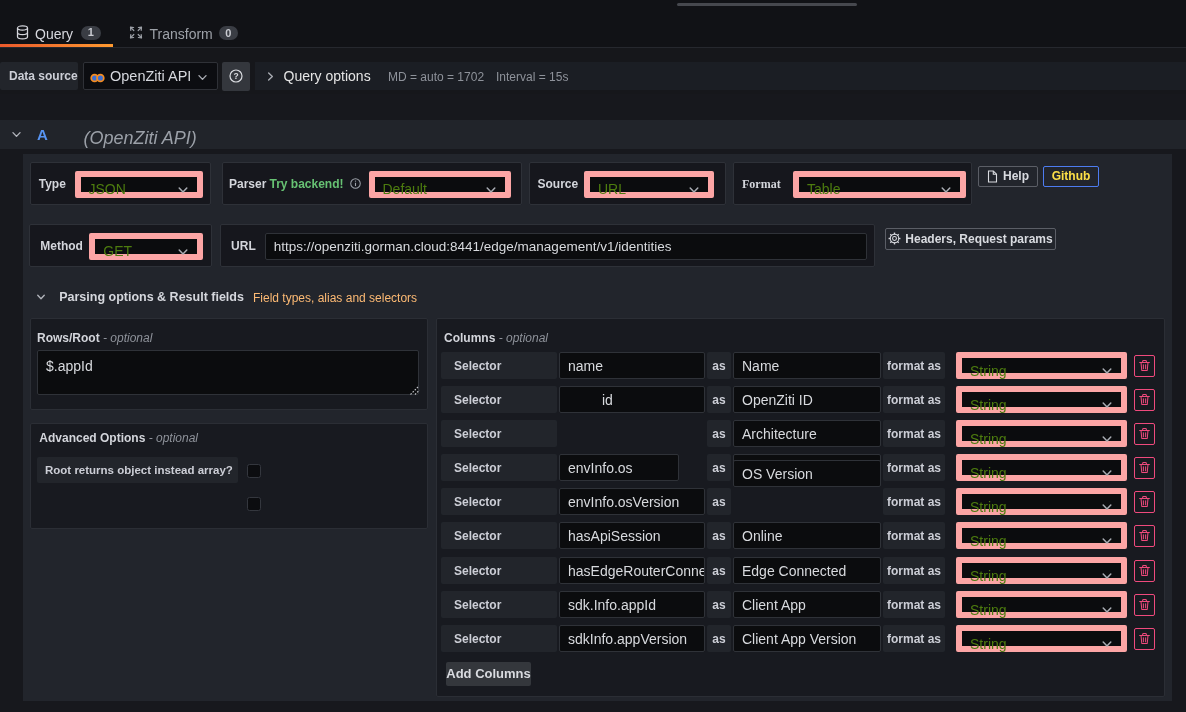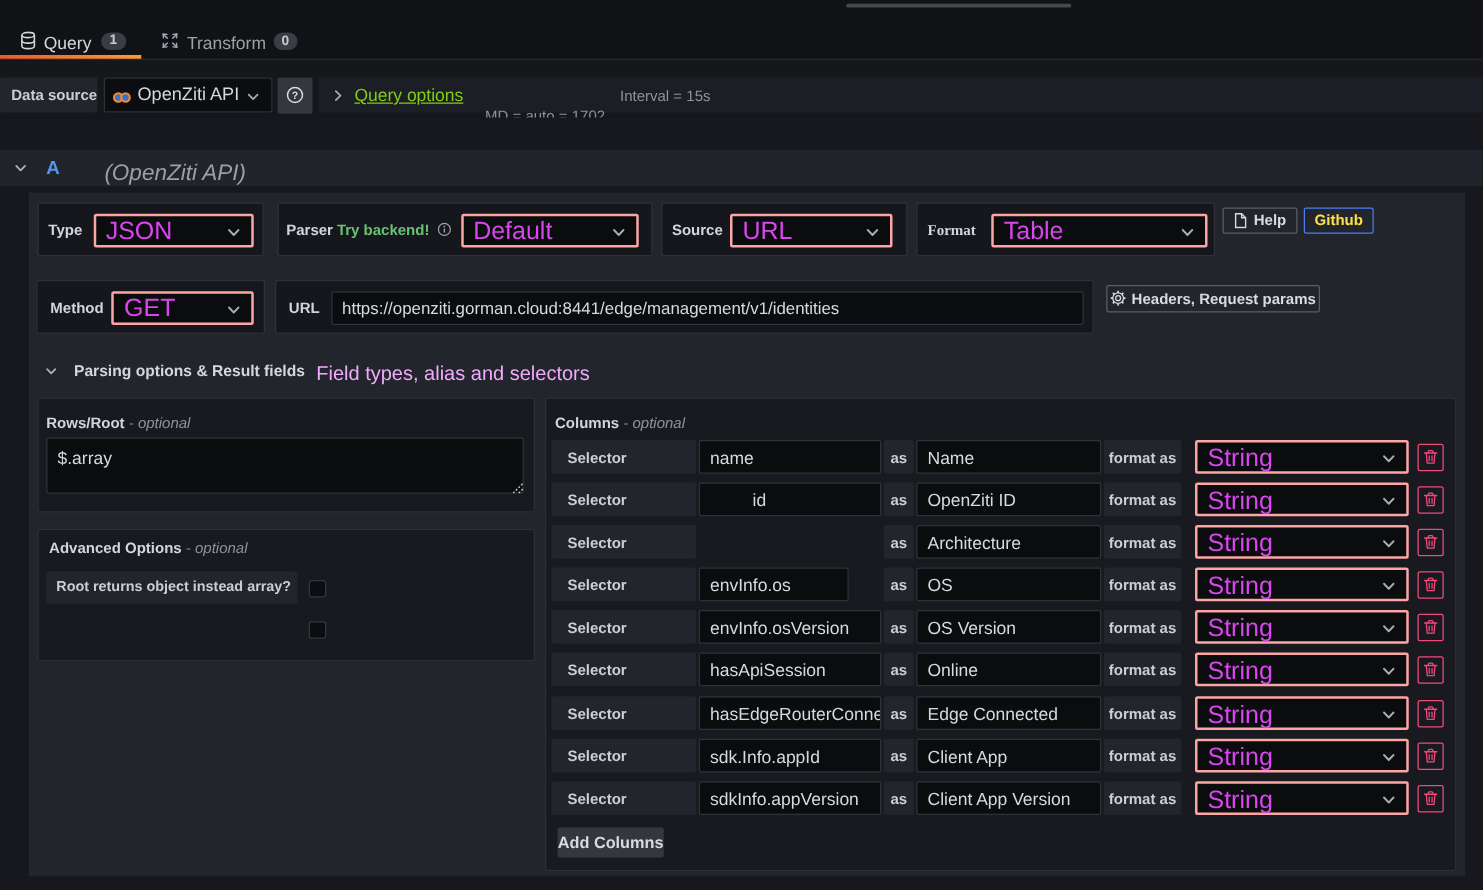--- a/index.html
+++ b/index.html
@@ -1,20 +1,20 @@
 <!DOCTYPE html>
 <html><head><meta charset="utf-8">
 <style>
 * { margin:0; padding:0; box-sizing:border-box; }
 html,body { width:1186px; height:712px; background:#111217; font-family:"Liberation Sans",sans-serif; overflow:hidden; }
 #root { position:relative; width:1186px; height:712px; }
 .abs { position:absolute; }
 .lab { position:absolute; background:#22252b; border-radius:2px; color:#ccced6; font-size:12px; font-weight:bold; display:flex; align-items:center; white-space:nowrap; }
 .inp { position:absolute; background:#0b0c0e; border:1px solid #2f3238; border-radius:2px; color:#d8dade; font-size:14px; padding-left:8px; white-space:nowrap; overflow:hidden; }
-.sel { position:absolute; background:#0b0c0e; border:2px solid #fca5a5; border-radius:2px; color:#d946ef; font-size:20px; padding-left:8px; white-space:nowrap; }
+.sel { position:absolute; background:#0b0c0e; border:6px solid #fca5a5; border-radius:2px; color:#4d7c0f; font-size:14px; padding-left:8px; white-space:nowrap; }
 .sel .chev { position:absolute; right:7px; top:6px; }
 .grp { position:absolute; background:#16171d; border:1px solid #2e3138; border-radius:2px; }
 .panel { position:absolute; background:#181a20; border:1px solid #2b2e35; border-radius:2px; }
 .glabel { color:#d3d5db; font-size:12px; font-weight:bold; position:absolute; white-space:nowrap; }
 .opt { color:#8e929a; font-style:italic; font-weight:normal; }
 .trashbtn { position:absolute; width:21px; height:21.5px; border:1px solid #f04a7d; border-radius:2px; display:flex; align-items:center; justify-content:center; background:transparent; }
 .btn2 { position:absolute; border:1px solid #5b5e66; border-radius:2px; color:#d9dbe0; font-size:12px; font-weight:bold; display:flex; align-items:center; justify-content:center; background:transparent; white-space:nowrap; }
 </style></head>
 <body>
 <div id="root">
@@ -65,22 +65,22 @@
     </svg>
 <div class="abs" style="left:222px;top:62px;width:28px;height:28.5px;background:#34373d;border-radius:2px;"></div>
 <svg class="abs" style="left:229px;top:69px;" width="14" height="14" viewBox="0 0 14 14">
       <circle cx="7" cy="7" r="6" fill="none" stroke="#dadce0" stroke-width="1.2"></circle>
       <text x="7" y="10" text-anchor="middle" font-size="8.5" font-weight="bold" fill="#dadce0" font-family="Liberation Sans">?</text>
     </svg>
 <div class="abs" style="left:255px;top:62px;width:931px;height:28px;background:#1b1e24;"></div>
 <svg class="abs" style="left:264px;top:69.5px;" width="13" height="13" viewBox="0 0 14 14">
       <polyline points="5,3.2 9,7 5,10.8" fill="none" stroke="#a9acb3" stroke-width="1.5" stroke-linecap="round" stroke-linejoin="round"></polyline>
     </svg>
-<div class="abs" style="left:283.5px;top:68px;font-size:14px;font-weight:500;color:#84cc16;text-decoration:underline;">Query options</div>
-<div class="abs" style="left:388px;top:69.5px;font-size:12px;font-weight:500;color:#8e929a;margin-top:16px;">MD = auto = 1702</div>
+<div class="abs" style="left:283.5px;top:68px;font-size:14px;font-weight:500;color:#e5e5e5;">Query options</div>
+<div class="abs" style="left:388px;top:69.5px;font-size:12px;font-weight:500;color:#8e929a;">MD = auto = 1702</div>
 <div class="abs" style="left:496px;top:69.5px;font-size:12px;font-weight:500;color:#8e929a;">Interval = 15s</div>
 
 <div class="abs" style="left:0;top:94px;width:1186px;height:618px;background:#17181d;"></div>
 
 <div class="abs" style="left:0;top:120px;width:1186px;height:29px;background:#21242a;"></div>
 <svg class="abs" style="left:10px;top:128px;" width="13" height="13" viewBox="0 0 14 14">
       <polyline points="3.2,5 7,9 10.8,5" fill="none" stroke="#b0b3ba" stroke-width="1.5" stroke-linecap="round" stroke-linejoin="round"></polyline>
     </svg>
 <div class="abs" style="left:37px;top:126px;font-size:15px;font-weight:bold;color:#5794f2;">A</div>
 <div class="abs" style="left:83.5px;top:128px;font-size:18px;font-style:italic;color:#9ba0a8;">(OpenZiti API)</div>
@@ -151,25 +151,25 @@
             <line x1="11.5" y1="2.5" x2="10.1" y2="3.9"></line>
             <line x1="3.9" y1="10.1" x2="2.5" y2="11.5"></line>
           </g>
         </g>
       </svg>Headers, Request params</div>
 
 <svg class="abs" style="left:35px;top:291px;" width="12" height="12" viewBox="0 0 14 14">
       <polyline points="3.2,5 7,9 10.8,5" fill="none" stroke="#b0b3ba" stroke-width="1.6" stroke-linecap="round" stroke-linejoin="round"></polyline>
     </svg>
 <div class="abs" style="left:59.2px;top:290px;font-size:12.5px;font-weight:bold;color:#d5d7dd;white-space:nowrap;">Parsing options &amp; Result fields</div>
-<div class="abs" style="left:253px;top:291px;font-size:16px;color:#f0abfc;white-space:nowrap;">Field types, alias and selectors</div>
+<div class="abs" style="left:253px;top:291px;font-size:12px;color:#fdba74;white-space:nowrap;">Field types, alias and selectors</div>
 
 <div class="panel" style="left:29.5px;top:318px;width:398.5px;height:92px;"></div>
 <div class="glabel" style="left:37px;top:330.5px;">Rows/Root <span class="opt">- optional</span></div>
-<div class="inp" style="left:37px;top:350px;width:382px;height:45px;line-height:normal;padding-top:7px;font-size:14px;">$.array</div>
+<div class="inp" style="left:37px;top:350px;width:382px;height:45px;line-height:normal;padding-top:7px;font-size:14px;">$.appId</div>
 <svg class="abs" style="left:410px;top:385px;" width="10" height="10" viewBox="0 0 10 10">
       <g stroke="#c6c7cc" stroke-width="1.1" stroke-dasharray="1.6,1.4">
         <line x1="0.5" y1="9.5" x2="9" y2="1"></line>
         <line x1="5" y1="9.5" x2="9.3" y2="5.2"></line>
       </g>
     </svg>
 
 <div class="panel" style="left:29.5px;top:423px;width:398.5px;height:106px;"></div>
 <div class="glabel" style="left:39.3px;top:431px;">Advanced Options <span class="opt">- optional</span></div>
 <div class="lab" style="left:37px;top:456.5px;width:201px;height:26.5px;font-size:11.5px;">
@@ -279,21 +279,21 @@
         </g>
       </svg>
     </div>
 <div class="lab" style="left:441px;top:488px;width:116px;height:27px;">
       <span style="padding-left:13px">Selector</span>
     </div>
 <div class="inp" style="left:559px;top:488px;width:146px;height:27px;line-height:26px;">envInfo.osVersion</div>
 <div class="lab" style="left:707px;top:488px;width:24px;height:27px;justify-content:center;">
       <span>as</span>
     </div>
-<div class="inp" style="left:733px;top:488px;width:148px;height:27px;line-height:26px;">OS Version</div>
+<div class="inp" style="left:733px;top:460px;width:148px;height:27px;line-height:26px;">OS Version</div>
 <div class="lab" style="left:883px;top:488px;width:62px;height:27px;justify-content:center;">
       <span>format as</span>
     </div>
 <div class="sel" style="left:956px;top:488px;width:171px;height:27px;line-height:26px;">String<svg class="chev" width="14" height="14" viewBox="0 0 14 14">
         <polyline points="3.2,5 7,9 10.8,5" fill="none" stroke="#a9acb3" stroke-width="1.5" stroke-linecap="round" stroke-linejoin="round"></polyline>
       </svg></div>
 <div class="trashbtn" style="left:1134px;top:491px;">
       <svg width="15" height="15" viewBox="0 0 16 16">
         <g fill="none" stroke="#f04a7d" stroke-width="1.1" stroke-linecap="round" stroke-linejoin="round">
           <path d="M2.8 4.7 h10.4"></path>

